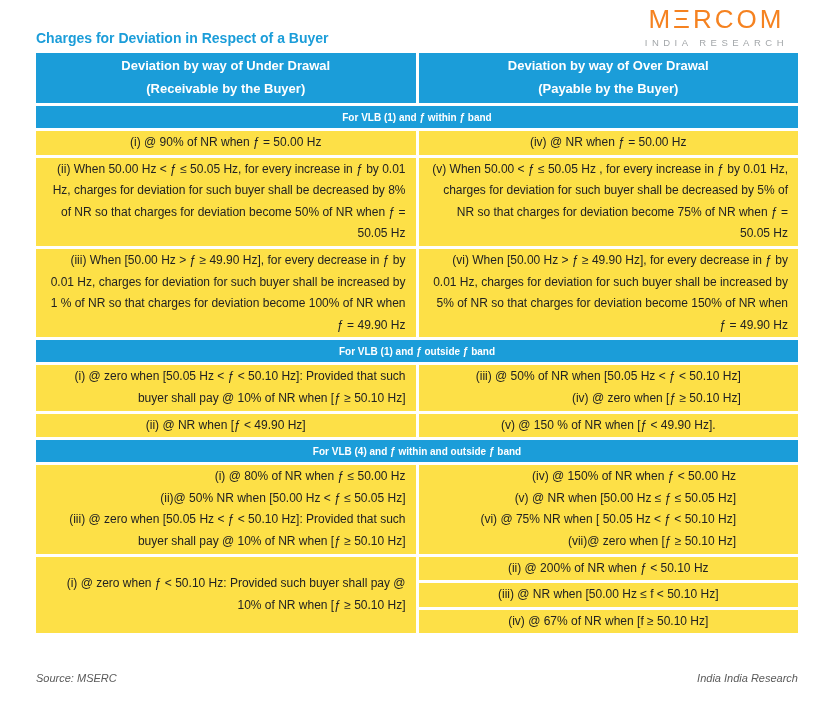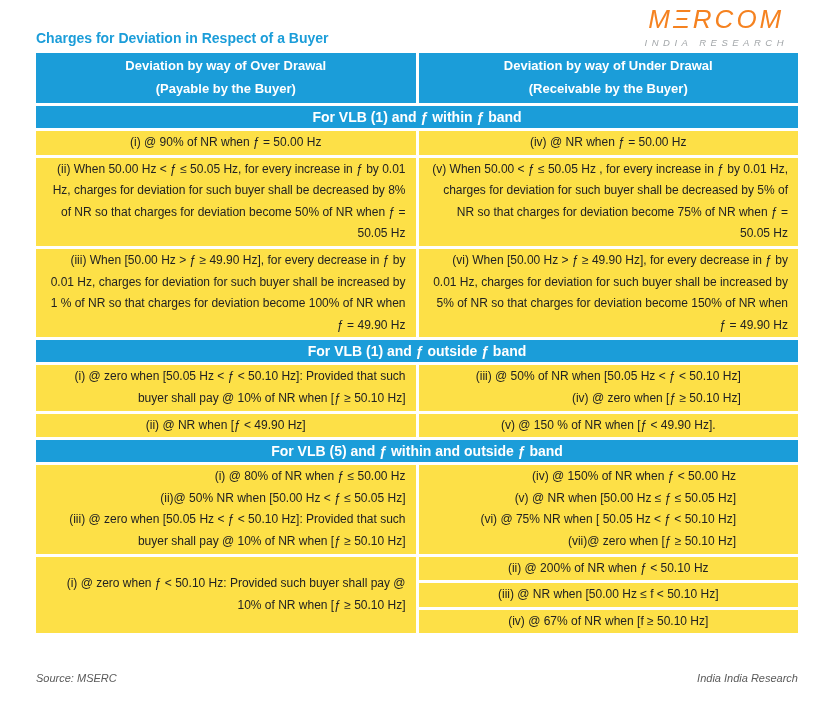--- a/index.html
+++ b/index.html
@@ -7,42 +7,42 @@
     width:834px;height:703px;overflow:hidden;position:relative;
     font-family:"Liberation Sans","DejaVu Sans",sans-serif;
     color:#222;
     -webkit-font-smoothing:antialiased;
   }
   .page-title{
     position:absolute;left:36px;top:30px;margin:0;
     font-size:14px;font-weight:bold;color:#1B9DD9;
   }
   .brand{
-    position:absolute;top:6px;right:46px;text-align:center;line-height:1;font-style:italic;
+    position:absolute;top:6px;right:46px;text-align:center;line-height:1;
   }
   .brand-word{
     font-size:26px;letter-spacing:3px;color:#F58220;font-weight:normal;
   }
   .brand-sub{
     margin-top:6px;font-size:9.5px;letter-spacing:4.5px;color:#A3A7AA;
   }
   .tbl{
     position:absolute;left:36px;top:53px;width:762px;
     display:grid;grid-template-columns:1fr 1fr;gap:3px;
     background:#fff;
   }
   .th{
     background:#1B9DD9;color:#fff;font-weight:bold;font-size:13px;
     display:flex;align-items:center;justify-content:center;text-align:center;
     white-space:pre-line;line-height:1.75;min-height:50px;padding:1px 6px;
     box-sizing:border-box;
   }
   .band{
     grid-column:1 / -1;background:#1B9DD9;color:#fff;font-weight:bold;
-    font-size:14px;display:flex;align-items:center;justify-content:center;
+    font-size:10px;display:flex;align-items:center;justify-content:center;
     text-align:center;min-height:22px;padding:0 18px;box-sizing:border-box;
   }
   .cell{
     background:#fde047;font-size:12px;line-height:1.8;
     display:flex;align-items:center;justify-content:center;text-align:right;
     white-space:pre-line;min-height:23px;padding:1px 10px;box-sizing:border-box;
   }
   .span3{grid-row:span 3;}
   .footer{
     position:absolute;left:36px;top:672px;width:762px;
@@ -55,41 +55,41 @@
 
 <h1 class="page-title">Charges for Deviation in Respect of a Buyer</h1>
 
 <div class="brand">
   <div class="brand-word">MΞRCOM</div>
   <div class="brand-sub">INDIA RESEARCH</div>
 </div>
 
 <div class="tbl">
 
+  <div class="th">Deviation by way of Under Drawal
+(Receivable by the Buyer)</div>
   <div class="th">Deviation by way of Over Drawal
 (Payable by the Buyer)</div>
-  <div class="th">Deviation by way of Under Drawal
-(Receivable by the Buyer)</div>
 
   <div class="band">For VLB (1) and ƒ within ƒ band</div>
   <div class="cell">(i) @ 90% of NR when ƒ = 50.00 Hz</div>
   <div class="cell">(iv) @ NR when ƒ = 50.00 Hz</div>
   <div class="cell">(ii) When 50.00 Hz &lt; ƒ ≤ 50.05 Hz, for every increase in ƒ by 0.01 Hz, charges for deviation for such buyer shall be decreased by 8% of NR so that charges for deviation become 50% of NR when ƒ = 50.05 Hz</div>
   <div class="cell">(v) When 50.00 &lt; ƒ ≤ 50.05 Hz , for every increase in ƒ by 0.01 Hz, charges for deviation for such buyer shall be decreased by 5% of NR so that charges for deviation become 75% of NR when ƒ = 50.05 Hz</div>
   <div class="cell">(iii) When [50.00 Hz &gt; ƒ ≥ 49.90 Hz], for every decrease in ƒ by 0.01 Hz, charges for deviation for such buyer shall be increased by 1 % of NR so that charges for deviation become 100% of NR when ƒ = 49.90 Hz</div>
   <div class="cell">(vi) When [50.00 Hz &gt; ƒ ≥ 49.90 Hz], for every decrease in ƒ by 0.01 Hz, charges for deviation for such buyer shall be increased by 5% of NR so that charges for deviation become 150% of NR when ƒ = 49.90 Hz</div>
 
   <div class="band">For VLB (1) and ƒ outside ƒ band</div>
   <div class="cell">(i) @ zero when [50.05 Hz &lt; ƒ &lt; 50.10 Hz]: Provided that such buyer shall pay @ 10% of NR when [ƒ ≥ 50.10 Hz]</div>
   <div class="cell">(iii) @ 50% of NR when [50.05 Hz &lt; ƒ &lt; 50.10 Hz]
 (iv) @ zero when [ƒ ≥ 50.10 Hz]</div>
   <div class="cell">(ii) @ NR when [ƒ &lt; 49.90 Hz]</div>
   <div class="cell">(v) @ 150 % of NR when [ƒ &lt; 49.90 Hz].</div>
 
-  <div class="band">For VLB (5) and ƒ within and outside ƒ band</div>
+  <div class="band">For VLB (4) and ƒ within and outside ƒ band</div>
   <div class="cell">(i) @ 80% of NR when ƒ ≤ 50.00 Hz
 (ii)@ 50% NR when [50.00 Hz &lt; ƒ ≤ 50.05 Hz]
 (iii) @ zero when [50.05 Hz &lt; ƒ &lt; 50.10 Hz]: Provided that such buyer shall pay @ 10% of NR when [ƒ ≥ 50.10 Hz]</div>
   <div class="cell">(iv) @ 150% of NR when ƒ &lt; 50.00 Hz
 (v) @ NR when [50.00 Hz ≤ ƒ ≤ 50.05 Hz]
 (vi) @ 75% NR when [ 50.05 Hz &lt; ƒ &lt; 50.10 Hz]
 (vii)@ zero when [ƒ ≥ 50.10 Hz]</div>
 
   <div class="cell span3">(i) @ zero when ƒ &lt; 50.10 Hz: Provided such buyer shall pay @ 10% of NR when [ƒ ≥ 50.10 Hz]</div>
   <div class="cell">(ii) @ 200% of NR when ƒ &lt; 50.10 Hz</div>

